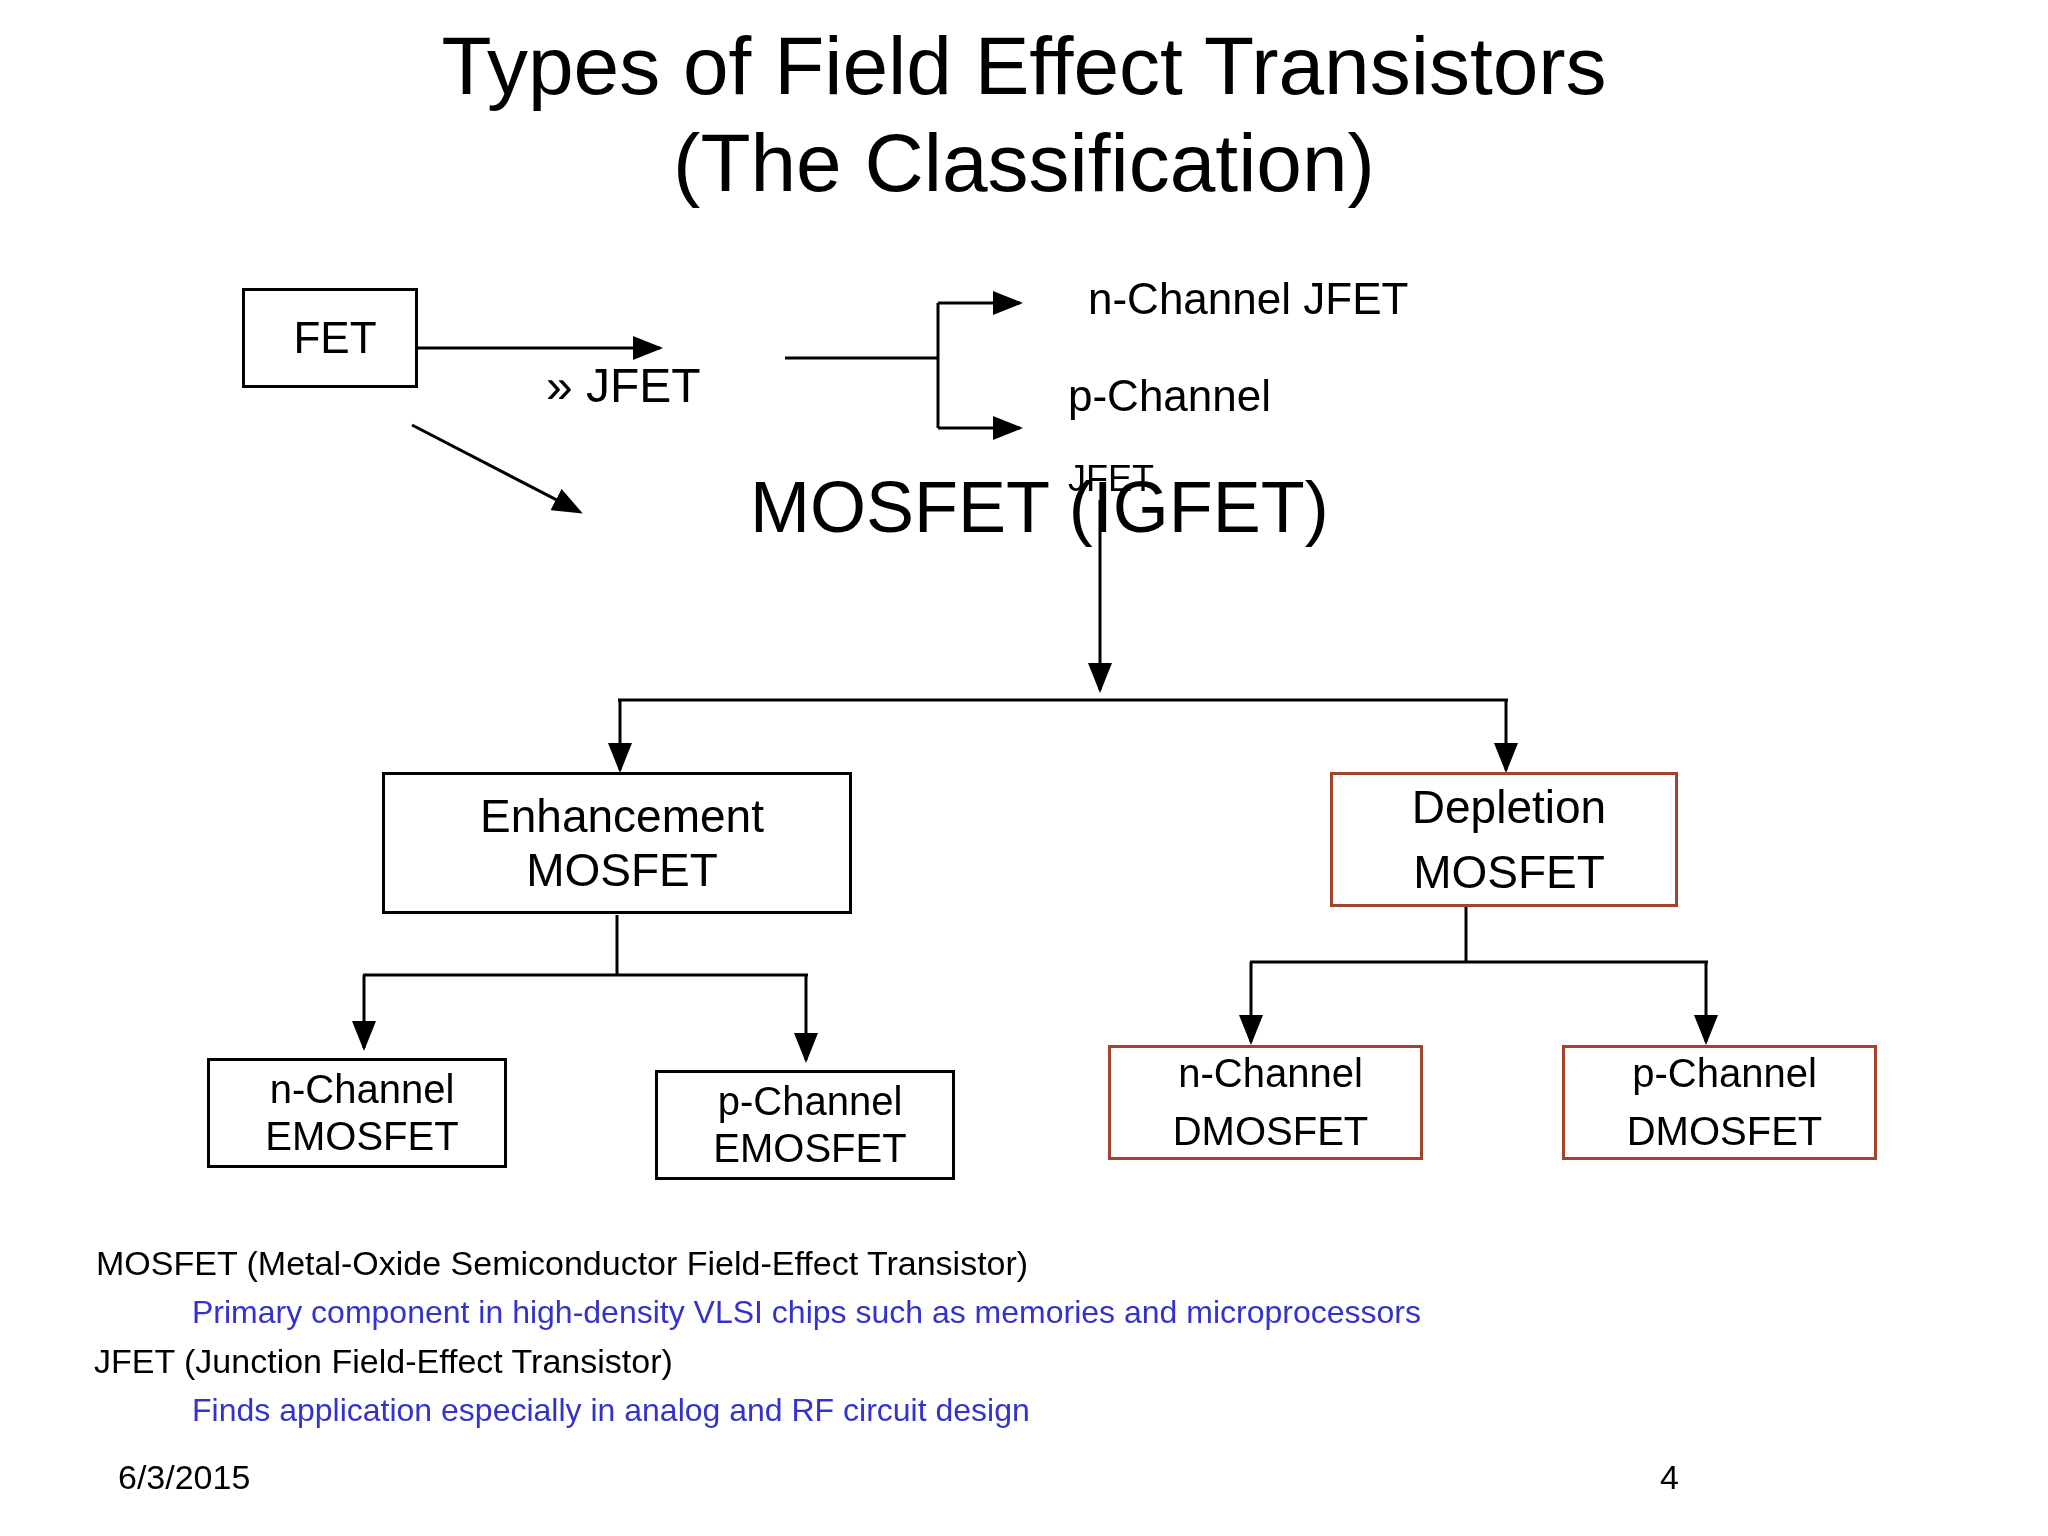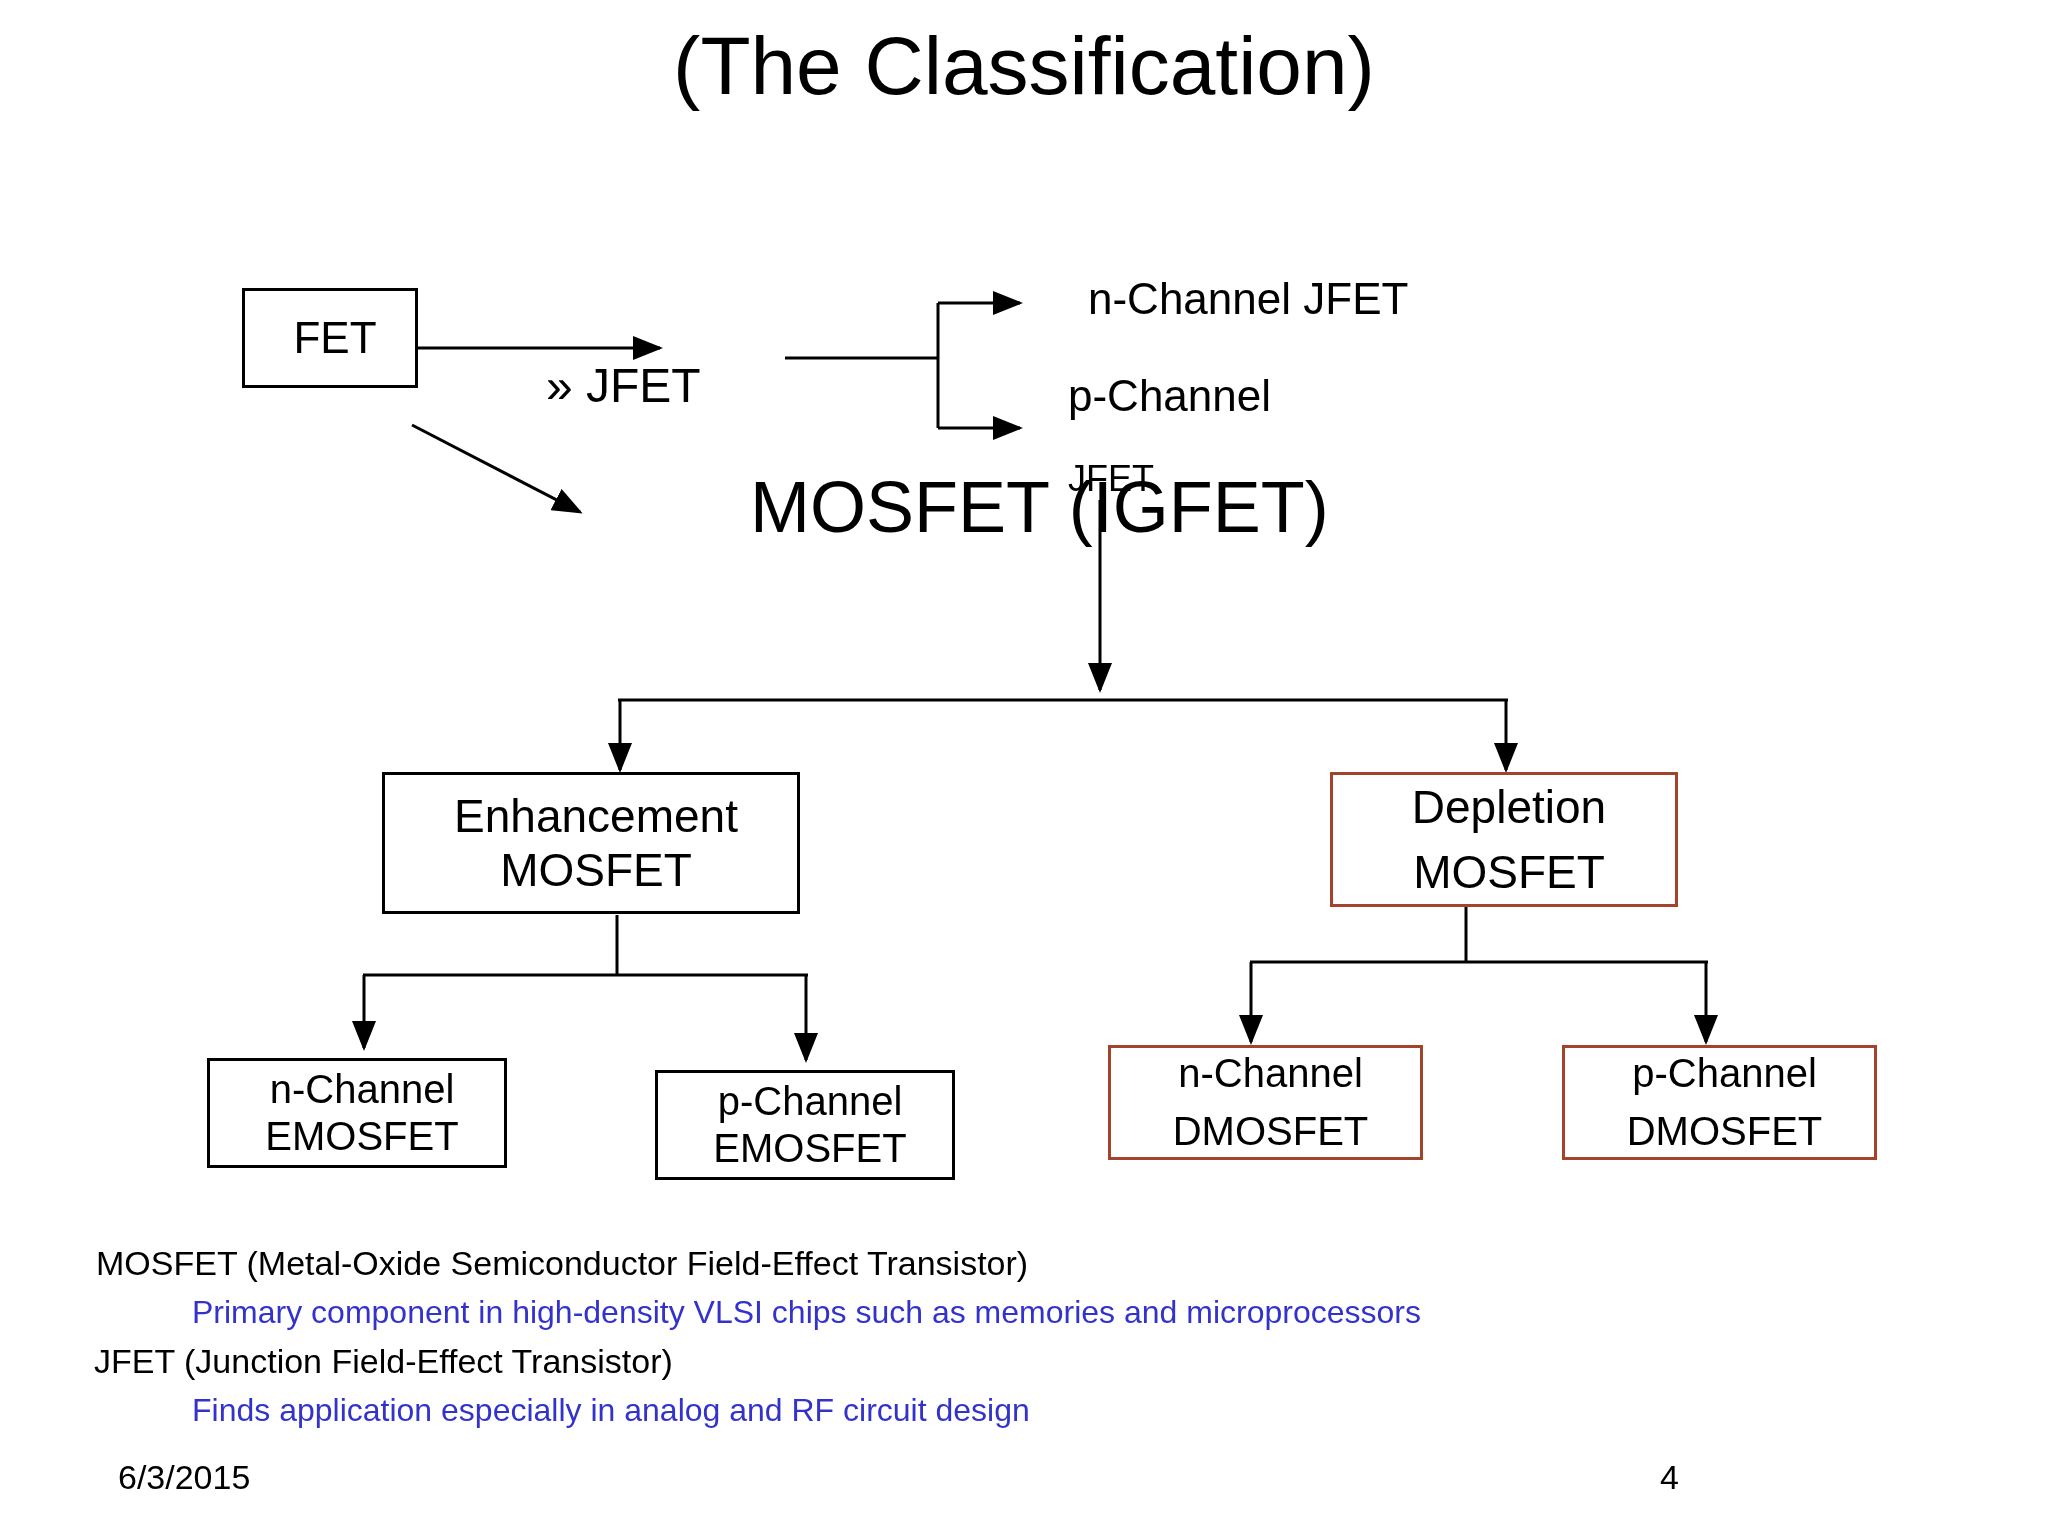--- a/index.html
+++ b/index.html
@@ -82,20 +82,21 @@
     font-size: 34px;
     color: #000000;
   }
 </style>
 </head>
 <body>
 
 <div id="slide">
 
   <div id="title-block">
+    <div class="title-line">Types of Field Effect Transistors</div>
     <div class="title-line">(The Classification)</div>
   </div>
 
   <svg id="connectors" viewBox="0 0 2048 1536" xmlns="http://www.w3.org/2000/svg">
     <defs>
       <marker id="ah" markerWidth="10" markerHeight="8" refX="9" refY="4" orient="auto" markerUnits="strokeWidth">
         <path d="M0,0 L10,4 L0,8 z" fill="#000000"></path>
       </marker>
       <marker id="ahv" markerWidth="10" markerHeight="8" refX="9" refY="4" orient="auto" markerUnits="strokeWidth">
         <path d="M0,0 L10,4 L0,8 z" fill="#000000"></path>
@@ -148,21 +149,21 @@
 
   <div class="free-text" style="left:546px; top:358px; font-size:48px;">» JFET</div>
 
   <div class="free-text" style="left:1060px; top:274px; font-size:44px;margin-left:28px;">n-Channel JFET</div>
 
   <div class="free-text" style="left:1068px; top:371px; font-size:44px;">p-Channel</div>
   <div class="free-text" style="left:1068px; top:458px; font-size:36px;">JFET</div>
 
   <div class="free-text" style="left:750px; top:466px; font-size:72px;">MOSFET (IGFET)</div>
 
-  <div class="node border-black" style="left:382px; top:772px; width:418px; height:142px; font-size:46px;text-align:center;">
+  <div class="node border-black" style="left:382px; top:772px; width:470px; height:142px; font-size:46px;text-align:center;">
     <span class="ln">Enhancement</span>
     <span class="ln">MOSFET</span>
   </div>
 
   <div class="node border-brown" style="left:1330px; top:772px; width:348px; height:135px; font-size:46px;">
     <span class="ln">Depletion</span>
     <span class="ln">MOSFET</span>
   </div>
 
   <div class="node border-black" style="left:207px; top:1058px; width:300px; height:110px; font-size:40px;">

